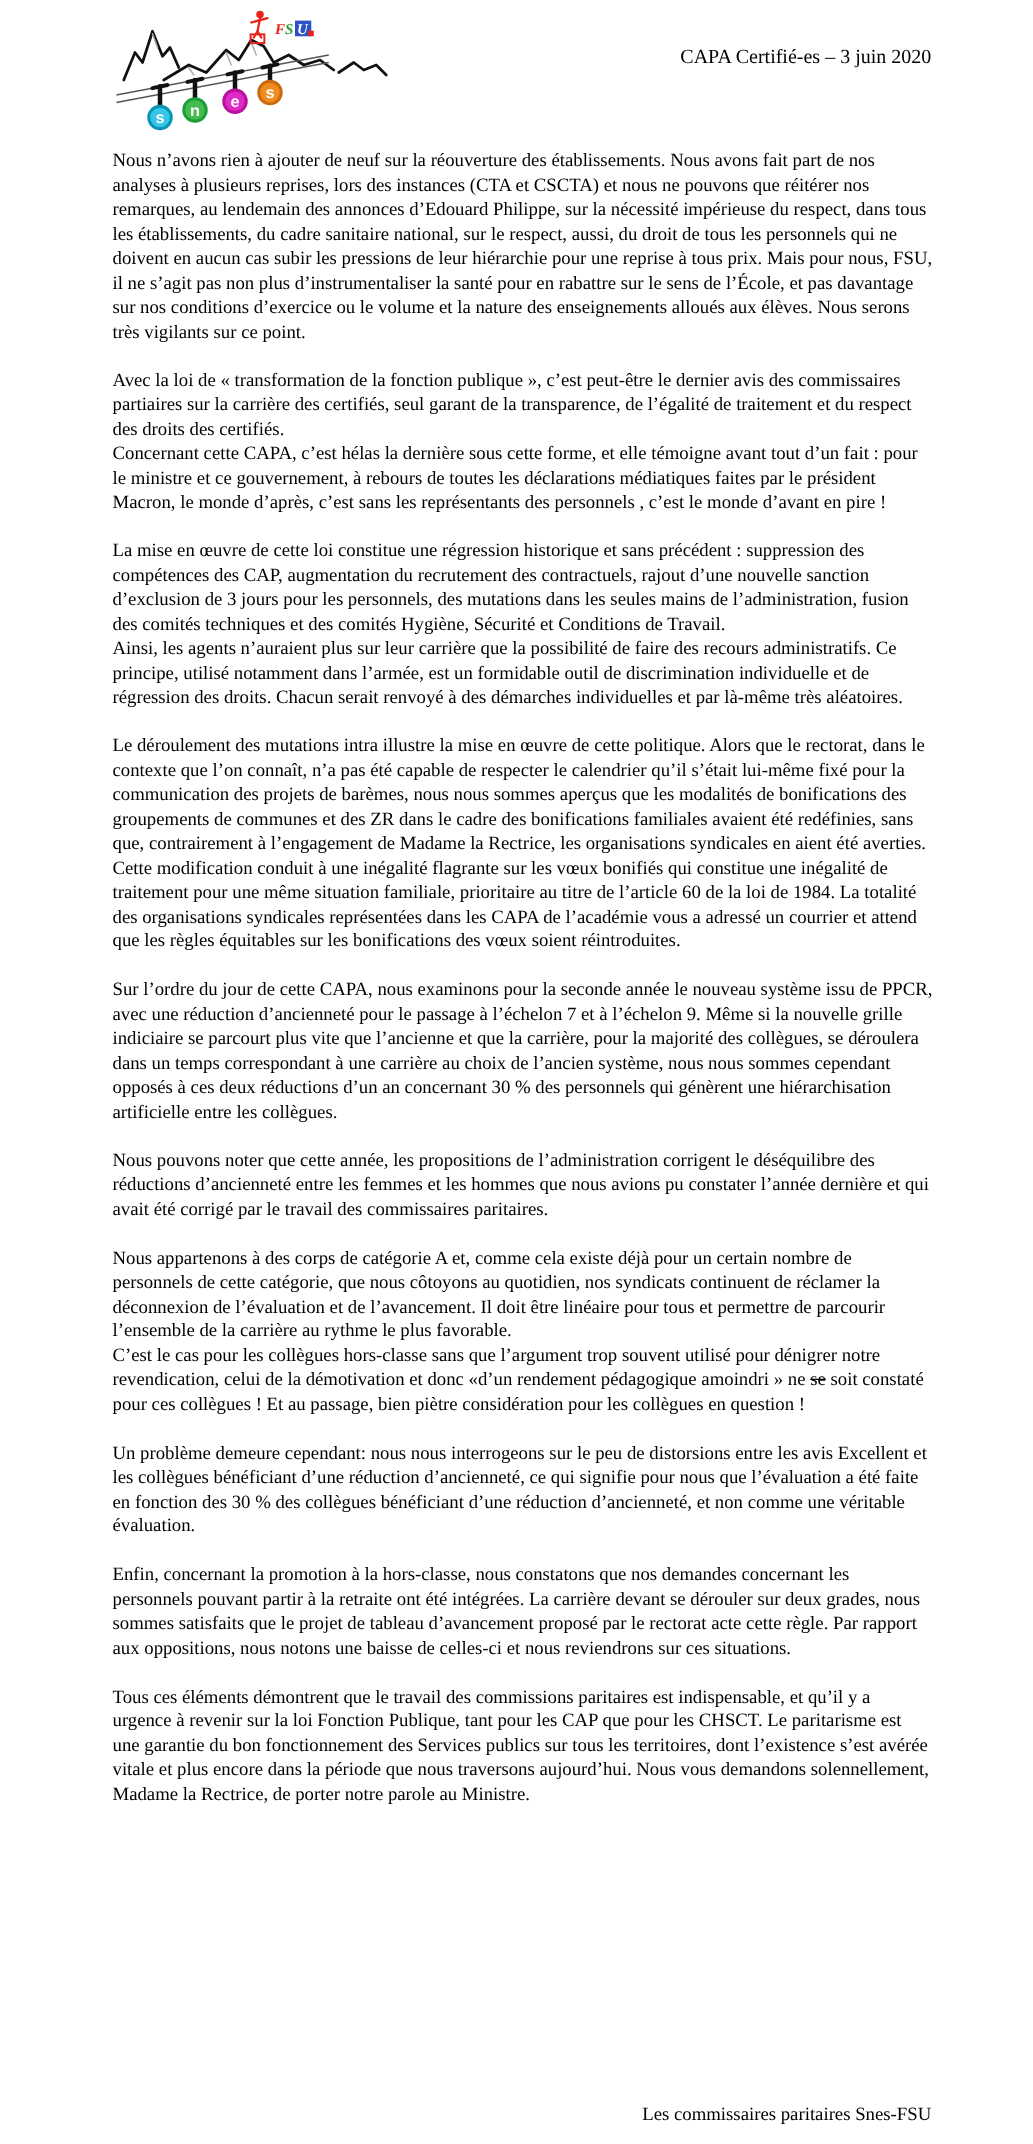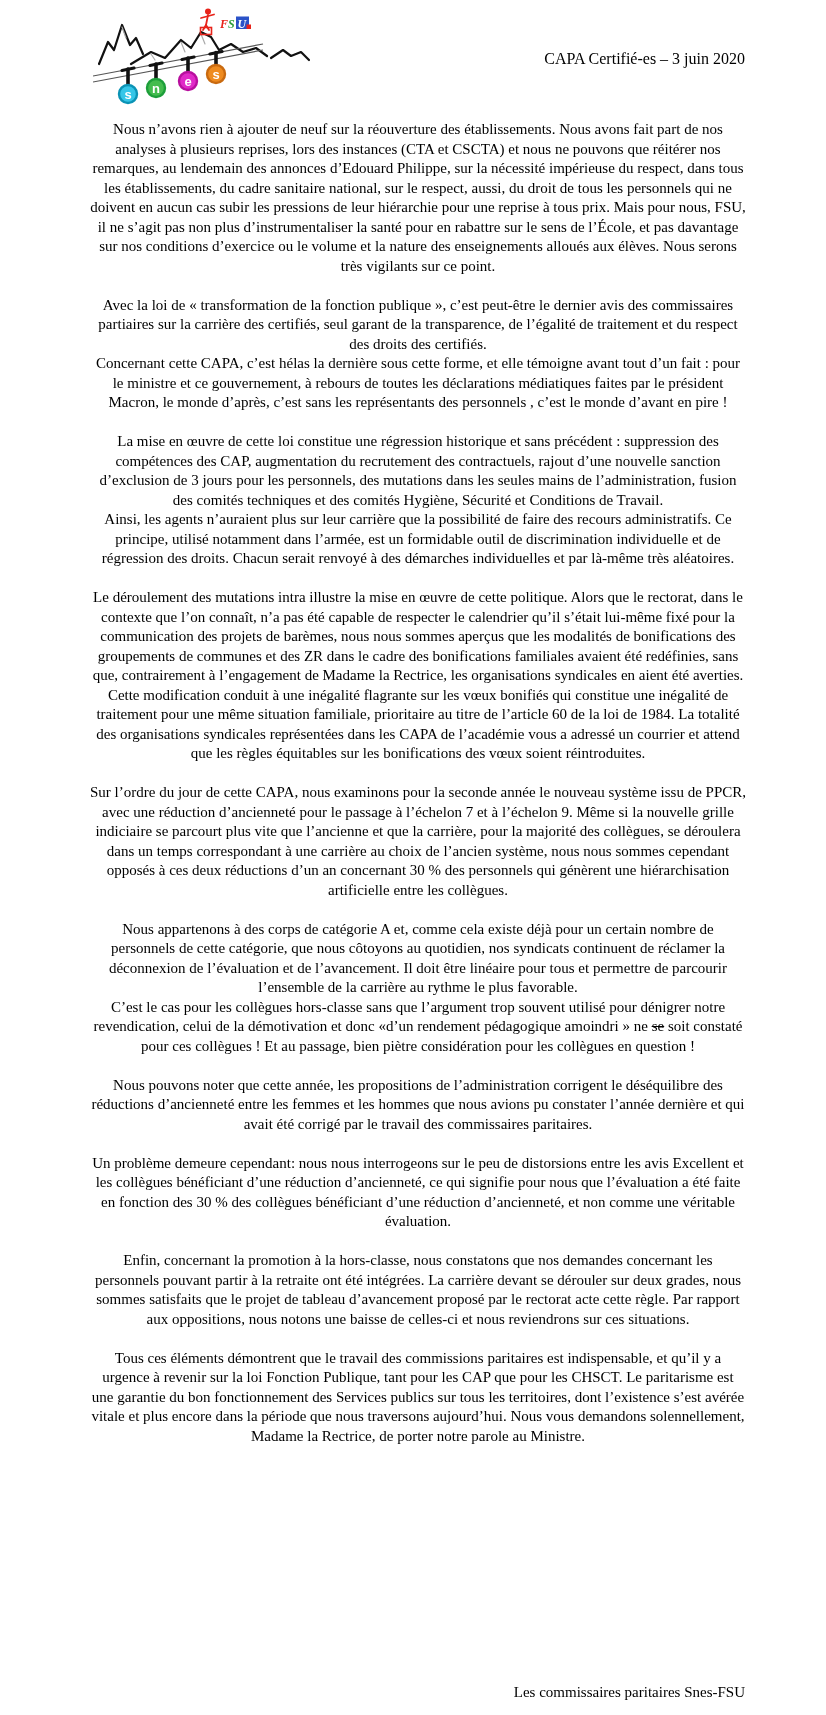--- a/index.html
+++ b/index.html
@@ -10,35 +10,35 @@
     margin: 0 auto;
     background: #ffffff;
     font-family: "Liberation Serif", "DejaVu Serif", serif;
     color: #000000;
     overflow: hidden;
   }
   .header { position:absolute; top:0; left:0; right:0; height:118px; }
   .logo { position:absolute; top:6px; left:93px; width:240px; height:104px; }
   .doc-title {
     position:absolute;
-    top:50px;
+    top:37px;
     right:81px;
     font-size:16px;
     white-space:nowrap;
   }
   .main {
     position:absolute;
     top:120px;
     left:90px;
     width:656px;
     font-size:15px;
     line-height:19.5px;
     text-align:left;
   }
-  .paragraph { margin:0 0 19.5px 0;text-align:center; }
+  .paragraph { margin:0 0 19.5px 0; }
   .paragraph p { margin:0; }
   .strike { text-decoration: line-through; }
   .signature {
     position:absolute;
     bottom:14px;
     right:81px;
     font-size:15px;
     white-space:nowrap;
     margin-left:10px;
   }
@@ -127,25 +127,25 @@
           <p><span>La mise en œuvre de cette loi constitue une régression historique et sans précédent : suppression des compétences des CAP, augmentation du recrutement des contractuels, rajout d’une nouvelle sanction d’exclusion de 3 jours pour les personnels, des mutations dans les seules mains de l’administration, fusion des comités techniques et des comités Hygiène, Sécurité et Conditions de Travail.</span></p>
           <p><span>Ainsi, les agents n’auraient plus sur leur carrière que la possibilité de faire des recours administratifs. Ce principe, utilisé notamment dans l’armée, est un formidable outil de discrimination individuelle et de régression des droits. Chacun serait renvoyé à des démarches individuelles et par là-même très aléatoires.</span></p>
         </div>
         <div class="paragraph">
           <p><span>Le déroulement des mutations intra illustre la mise en œuvre de cette politique. Alors que le rectorat, dans le contexte que l’on connaît, n’a pas été capable de respecter le calendrier qu’il s’était lui-même fixé pour la communication des projets de barèmes, nous nous sommes aperçus que les modalités de bonifications des groupements de communes et des ZR dans le cadre des bonifications familiales avaient été redéfinies, sans que, contrairement à l’engagement de Madame la Rectrice, les organisations syndicales en aient été averties. Cette modification conduit à une inégalité flagrante sur les vœux bonifiés qui constitue une inégalité de traitement pour une même situation familiale, prioritaire au titre de l’article 60 de la loi de 1984. La totalité des organisations syndicales représentées dans les CAPA de l’académie vous a adressé un courrier et attend que les règles équitables sur les bonifications des vœux soient réintroduites.</span></p>
         </div>
         <div class="paragraph">
           <p><span>Sur l’ordre du jour de cette CAPA, nous examinons pour la seconde année le nouveau système issu de PPCR, avec une réduction d’ancienneté pour le passage à l’échelon 7 et à l’échelon 9. Même si la nouvelle grille indiciaire se parcourt plus vite que l’ancienne et que la carrière, pour la majorité des collègues, se déroulera dans un temps correspondant à une carrière au choix de l’ancien système, nous nous sommes cependant opposés à ces deux réductions d’un an concernant 30 % des personnels qui génèrent une hiérarchisation artificielle entre les collègues.</span></p>
         </div>
         <div class="paragraph">
+          <p><span>Nous pouvons noter que cette année, les propositions de l’administration corrigent le déséquilibre des réductions d’ancienneté entre les femmes et les hommes que nous avions pu constater l’année dernière et qui avait été corrigé par le travail des commissaires paritaires.</span></p>
+        </div>
+        <div class="paragraph">
           <p><span>Nous appartenons à des corps de catégorie A et, comme cela existe déjà pour un certain nombre de personnels de cette catégorie, que nous côtoyons au quotidien, nos syndicats continuent de réclamer la déconnexion de l’évaluation et de l’avancement. Il doit être linéaire pour tous et permettre de parcourir l’ensemble de la carrière au rythme le plus favorable.</span></p>
           <p><span>C’est le cas pour les collègues hors-classe sans que l’argument trop souvent utilisé pour dénigrer notre revendication, celui de la démotivation et donc «d’un rendement pédagogique amoindri » ne </span><span class="strike">se</span><span> soit constaté pour ces collègues ! Et au passage, bien piètre considération pour les collègues en question !</span></p>
-        </div>
-        <div class="paragraph">
-          <p><span>Nous pouvons noter que cette année, les propositions de l’administration corrigent le déséquilibre des réductions d’ancienneté entre les femmes et les hommes que nous avions pu constater l’année dernière et qui avait été corrigé par le travail des commissaires paritaires.</span></p>
         </div>
         <div class="paragraph">
           <p><span>Un problème demeure cependant: nous nous interrogeons sur le peu de distorsions entre les avis Excellent et les collègues bénéficiant d’une réduction d’ancienneté, ce qui signifie pour nous que l’évaluation a été faite en fonction des 30 % des collègues bénéficiant d’une réduction d’ancienneté, et non comme une véritable évaluation.</span></p>
         </div>
         <div class="paragraph">
           <p><span>Enfin, concernant la promotion à la hors-classe, nous constatons que nos demandes concernant les personnels pouvant partir à la retraite ont été intégrées. La carrière devant se dérouler sur deux grades, nous sommes satisfaits que le projet de tableau d’avancement proposé par le rectorat acte cette règle. Par rapport aux oppositions, nous notons une baisse de celles-ci et nous reviendrons sur ces situations.</span></p>
         </div>
         <div class="paragraph">
           <p><span>Tous ces éléments démontrent que le travail des commissions paritaires est indispensable, et qu’il y a urgence à revenir sur la loi Fonction Publique, tant pour les CAP que pour les CHSCT. Le paritarisme est une garantie du bon fonctionnement des Services publics sur tous les territoires, dont l’existence s’est avérée vitale et plus encore dans la période que nous traversons aujourd’hui. Nous vous demandons solennellement, Madame la Rectrice, de porter notre parole au Ministre.</span></p>
         </div>

